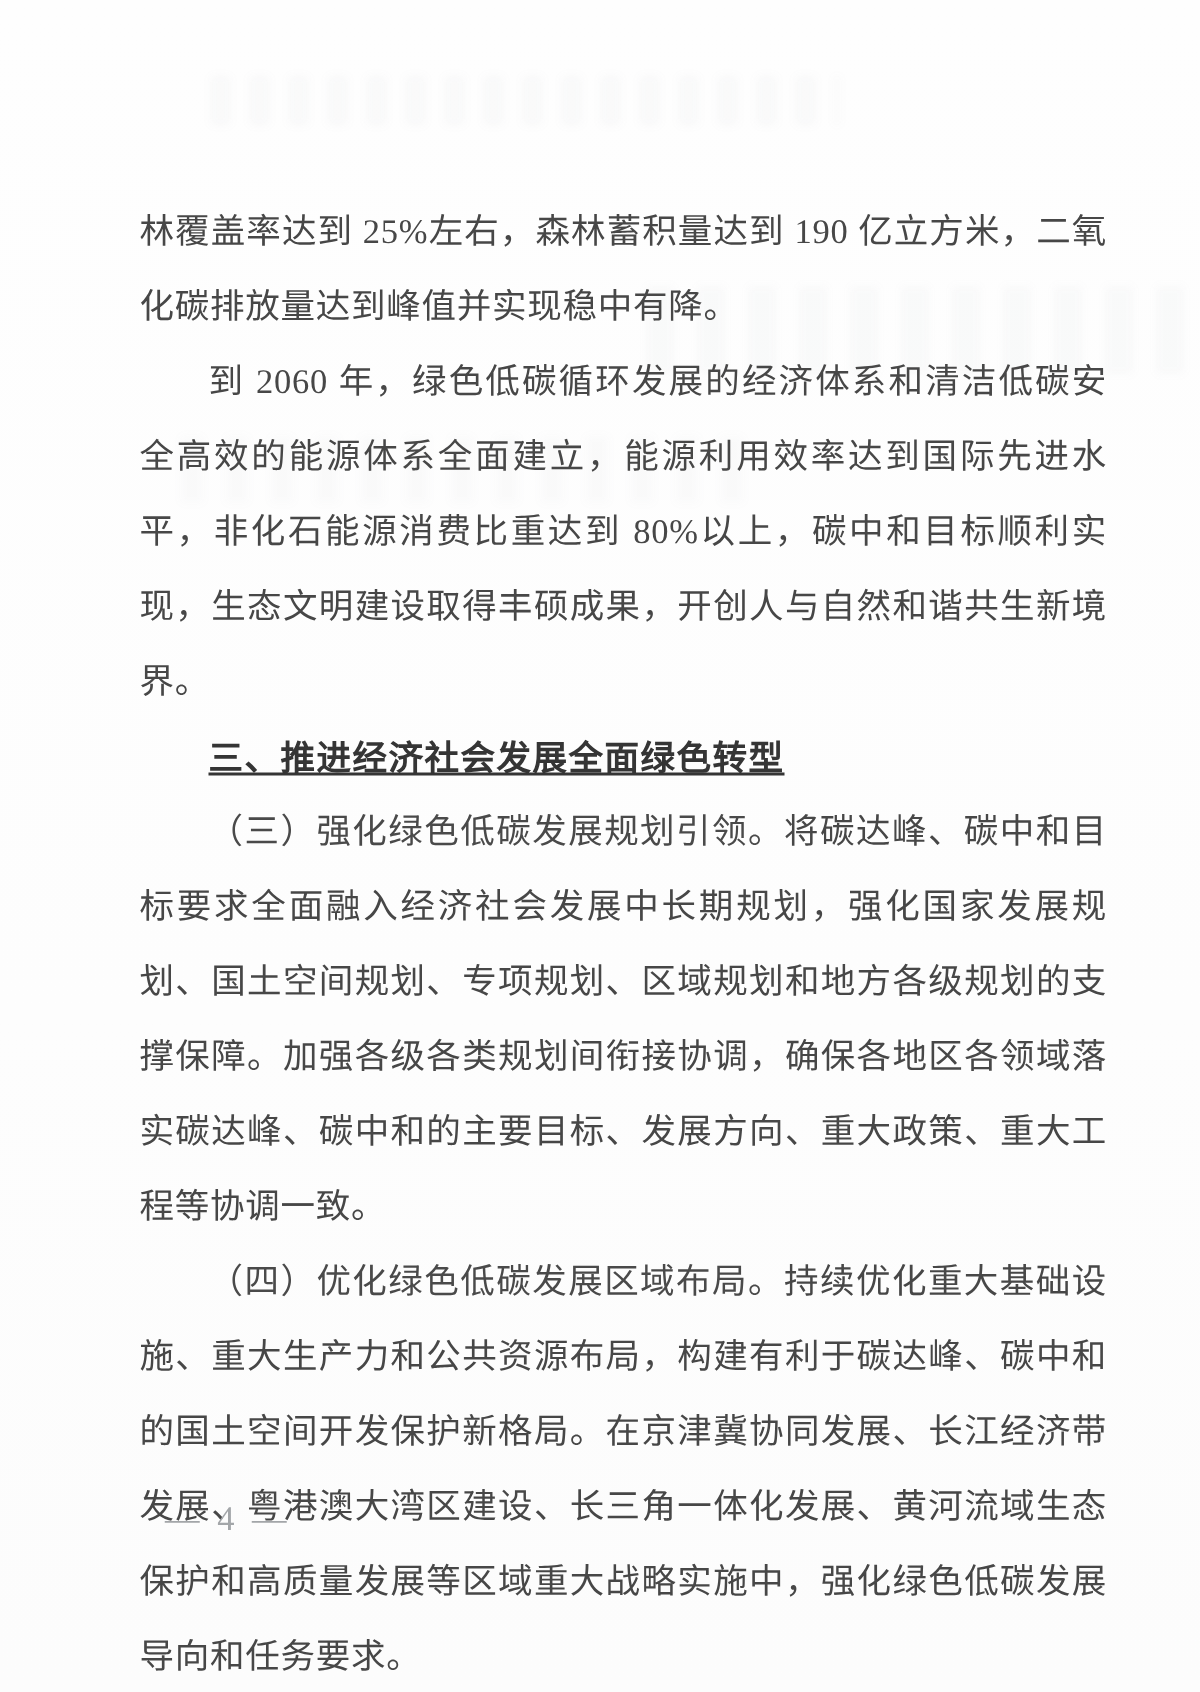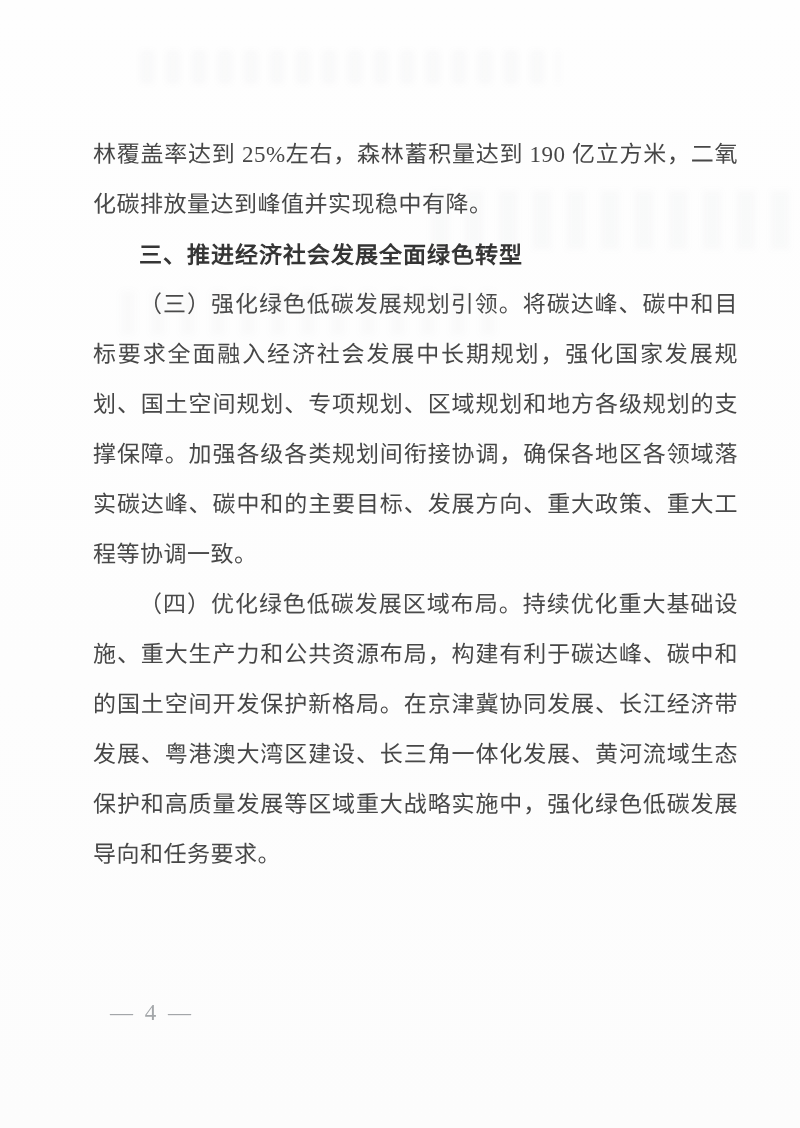--- a/index.html
+++ b/index.html
@@ -59,20 +59,21 @@
   .indent {
     text-indent: 2em;
   }
   .heading {
     margin: 0;
     text-indent: 2em;
     font-family: "Liberation Sans", "DejaVu Sans", sans-serif;
     font-weight: bold;
     color: #353535;
     letter-spacing: 1px;
+    text-decoration: underline;
   }
   .lead {
     color: #4a4a4a;
   }
   .footer-page-number {
     position: absolute;
     left: 110px;
     top: 1000px;
     color: #a3a6a9;
     font-size: 23px;
@@ -86,20 +87,21 @@
 <div class="page">
 
   <div class="artifact artifact-a"></div>
   <div class="artifact artifact-b"></div>
   <div class="artifact artifact-c"></div>
 
   <div class="text-block">
 
     <p class="para">林覆盖率达到 25%左右，森林蓄积量达到 190 亿立方米，二氧化碳排放量达到峰值并实现稳中有降。</p>
 
+    <p class="para indent">到 2060 年，绿色低碳循环发展的经济体系和清洁低碳安全高效的能源体系全面建立，能源利用效率达到国际先进水平，非化石能源消费比重达到 80%以上，碳中和目标顺利实现，生态文明建设取得丰硕成果，开创人与自然和谐共生新境界。</p>
 
     <p class="heading">三、推进经济社会发展全面绿色转型</p>
 
     <p class="para indent"><span class="lead">（三）强化绿色低碳发展规划引领。</span><span>将碳达峰、碳中和目标要求全面融入经济社会发展中长期规划，强化国家发展规划、国土空间规划、专项规划、区域规划和地方各级规划的支撑保障。加强各级各类规划间衔接协调，确保各地区各领域落实碳达峰、碳中和的主要目标、发展方向、重大政策、重大工程等协调一致。</span></p>
 
     <p class="para indent"><span class="lead">（四）优化绿色低碳发展区域布局。</span><span>持续优化重大基础设施、重大生产力和公共资源布局，构建有利于碳达峰、碳中和的国土空间开发保护新格局。在京津冀协同发展、长江经济带发展、粤港澳大湾区建设、长三角一体化发展、黄河流域生态保护和高质量发展等区域重大战略实施中，强化绿色低碳发展导向和任务要求。</span></p>
 
 
   </div>
 

